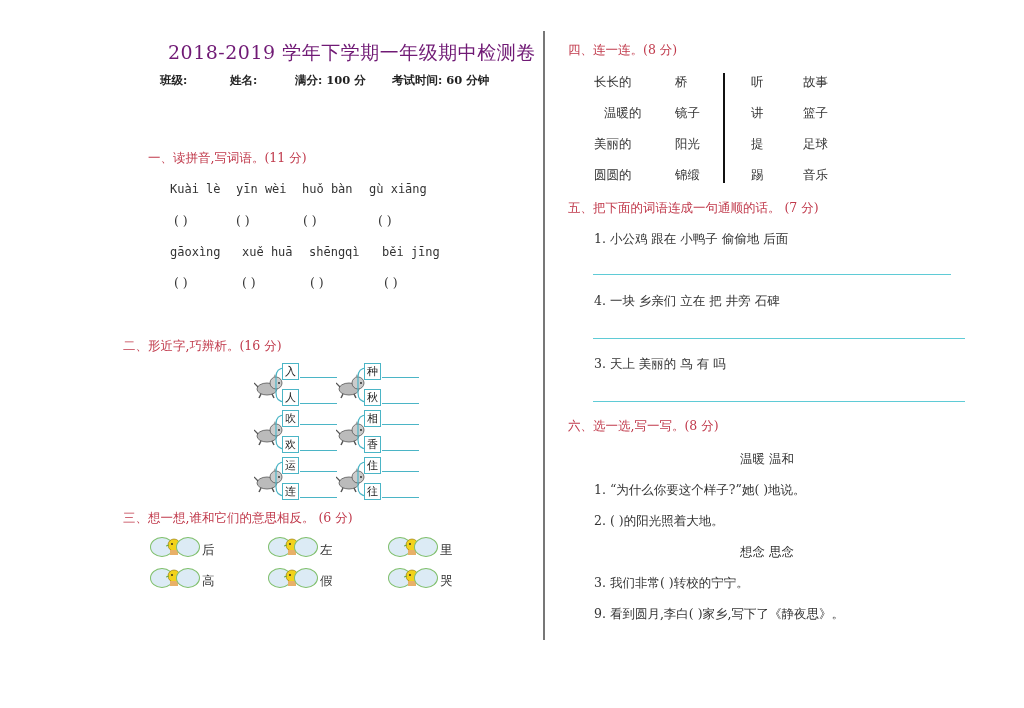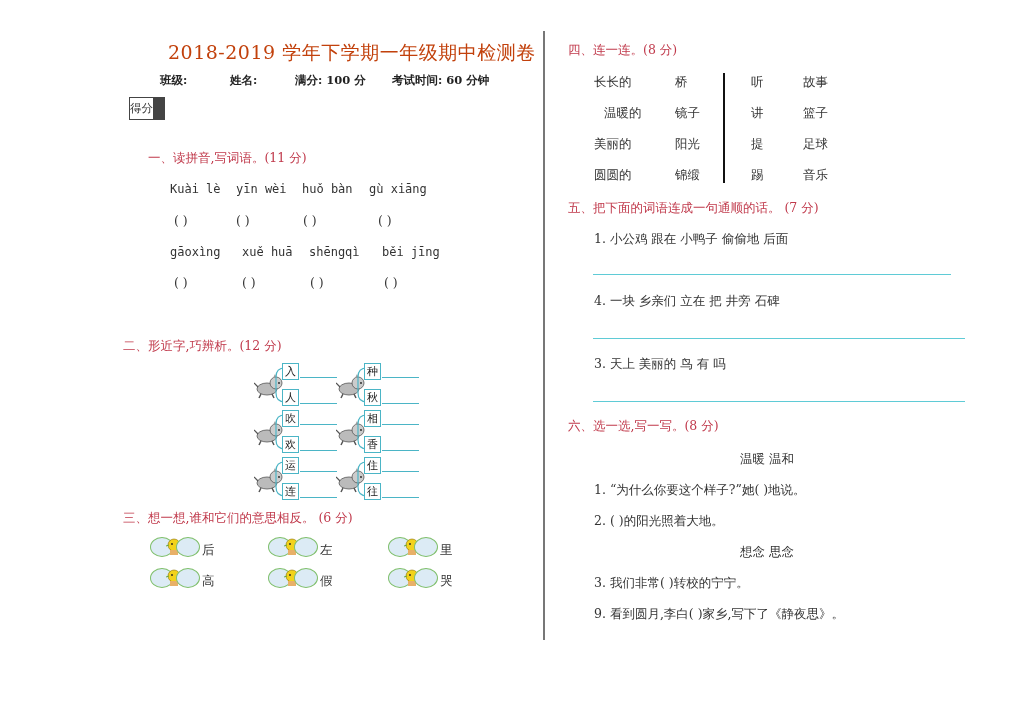--- a/index.html
+++ b/index.html
@@ -1,19 +1,19 @@
 <!DOCTYPE html>
 <html><head>
 <meta charset="utf-8">
 <style>
   html, body { margin:0; padding:0; }
   body { width:1024px; height:708px; background:#ffffff; position:relative; overflow:hidden;
          font-family:"DejaVu Serif", "Liberation Serif", serif; color:#333; }
   .abs { position:absolute; }
-  .title { left:168px; top:40px; font-size:19px; color:#c2410c; letter-spacing:0.5px; white-space:nowrap; }
+  .title { left:168px; top:40px; font-size:19px; color:#701a75; letter-spacing:0.5px; white-space:nowrap; }
   .meta { top:73px; font-size:11.5px; color:#222; font-weight:bold; white-space:nowrap; }
   .sec { font-size:12.5px; color:#c0394b; white-space:nowrap; }
   .txt { font-size:12.5px; color:#333; white-space:nowrap; }
   .pin { font-size:12px; color:#333; font-family:"DejaVu Sans Mono","Liberation Mono",monospace; white-space:nowrap; }
   table.score { position:absolute; left:129px; top:97px; border-collapse:collapse; }
   table.score td { border:1px solid #444; height:21px; font-size:11.5px; text-align:center; color:#333; padding:0; font-family:"DejaVu Sans","Liberation Sans",sans-serif; }
   .divider { left:543px; top:31px; width:2px; height:609px; background:#777; }
   .vline { width:2px; background:#111; }
   .cbox { width:15px; height:15px; border:1px solid #4bb5c6; font-size:11px; text-align:center; line-height:15px; background:#fff; color:#222; }
   .uline { height:1px; background:#4bb5c6; }
@@ -25,34 +25,20 @@
 <body>
 
 <div class="abs title">2018-2019 学年下学期一年级期中检测卷</div>
 <div class="abs meta" style="left:160px">班级:</div>
 <div class="abs meta" style="left:230px">姓名:</div>
 <div class="abs meta" style="left:295px">满分: 100 分</div>
 <div class="abs meta" style="left:392px">考试时间: 60 分钟</div>
 
 <table class="score">
   <tbody>
-  <tr>
-    <td>得分</td>
-    <td></td>
-    <td></td>
-    <td></td>
-    <td></td>
-    <td></td>
-    <td></td>
-    <td></td>
-    <td></td>
-    <td></td>
-    <td></td>
-    <td></td>
-  </tr>
 </tbody>
   </table>
 
 <div class="abs sec" style="left:148px;top:150px">一、读拼音,写词语。(11 分)</div>
 <div class="abs pin" style="left:170px;top:182px">Kuài lè</div>
 <div class="abs pin" style="left:236px;top:182px">yīn wèi</div>
 <div class="abs pin" style="left:302px;top:182px">huǒ bàn</div>
 <div class="abs pin" style="left:369px;top:182px">gù xiāng</div>
 <div class="abs txt" style="left:174px;top:213px">(    )</div>
 <div class="abs txt" style="left:236px;top:213px">(    )</div>
@@ -60,21 +46,21 @@
 <div class="abs txt" style="left:378px;top:213px">(    )</div>
 <div class="abs pin" style="left:170px;top:245px">gāoxìng</div>
 <div class="abs pin" style="left:242px;top:245px">xuě huā</div>
 <div class="abs pin" style="left:309px;top:245px">shēngqì</div>
 <div class="abs pin" style="left:382px;top:245px">běi jīng</div>
 <div class="abs txt" style="left:174px;top:275px">(    )</div>
 <div class="abs txt" style="left:242px;top:275px">(    )</div>
 <div class="abs txt" style="left:310px;top:275px">(    )</div>
 <div class="abs txt" style="left:384px;top:275px">(    )</div>
 
-<div class="abs sec" style="left:123px;top:338px">二、形近字,巧辨析。(12 分)</div>
+<div class="abs sec" style="left:123px;top:338px">二、形近字,巧辨析。(16 分)</div>
 
 <div id="s2">
     <div class="abs" style="left:254px;top:373px"><svg width="30" height="26" viewBox="0 0 30 26">
         <ellipse cx="13" cy="16" rx="10" ry="6" fill="#bbb" stroke="#555" stroke-width="0.8"></ellipse>
         <circle cx="22" cy="10" r="6" fill="#ccc" stroke="#555" stroke-width="0.8"></circle>
         <path d="M19 5 L21 1 L23 5 Z" fill="#999"></path>
         <path d="M4 14 L0 10" stroke="#555" stroke-width="1.2"></path>
         <path d="M7 21 L5 25 M18 21 L20 25" stroke="#555" stroke-width="1.5"></path>
         <circle cx="25" cy="10" r="0.9" fill="#222"></circle>
       </svg></div>

